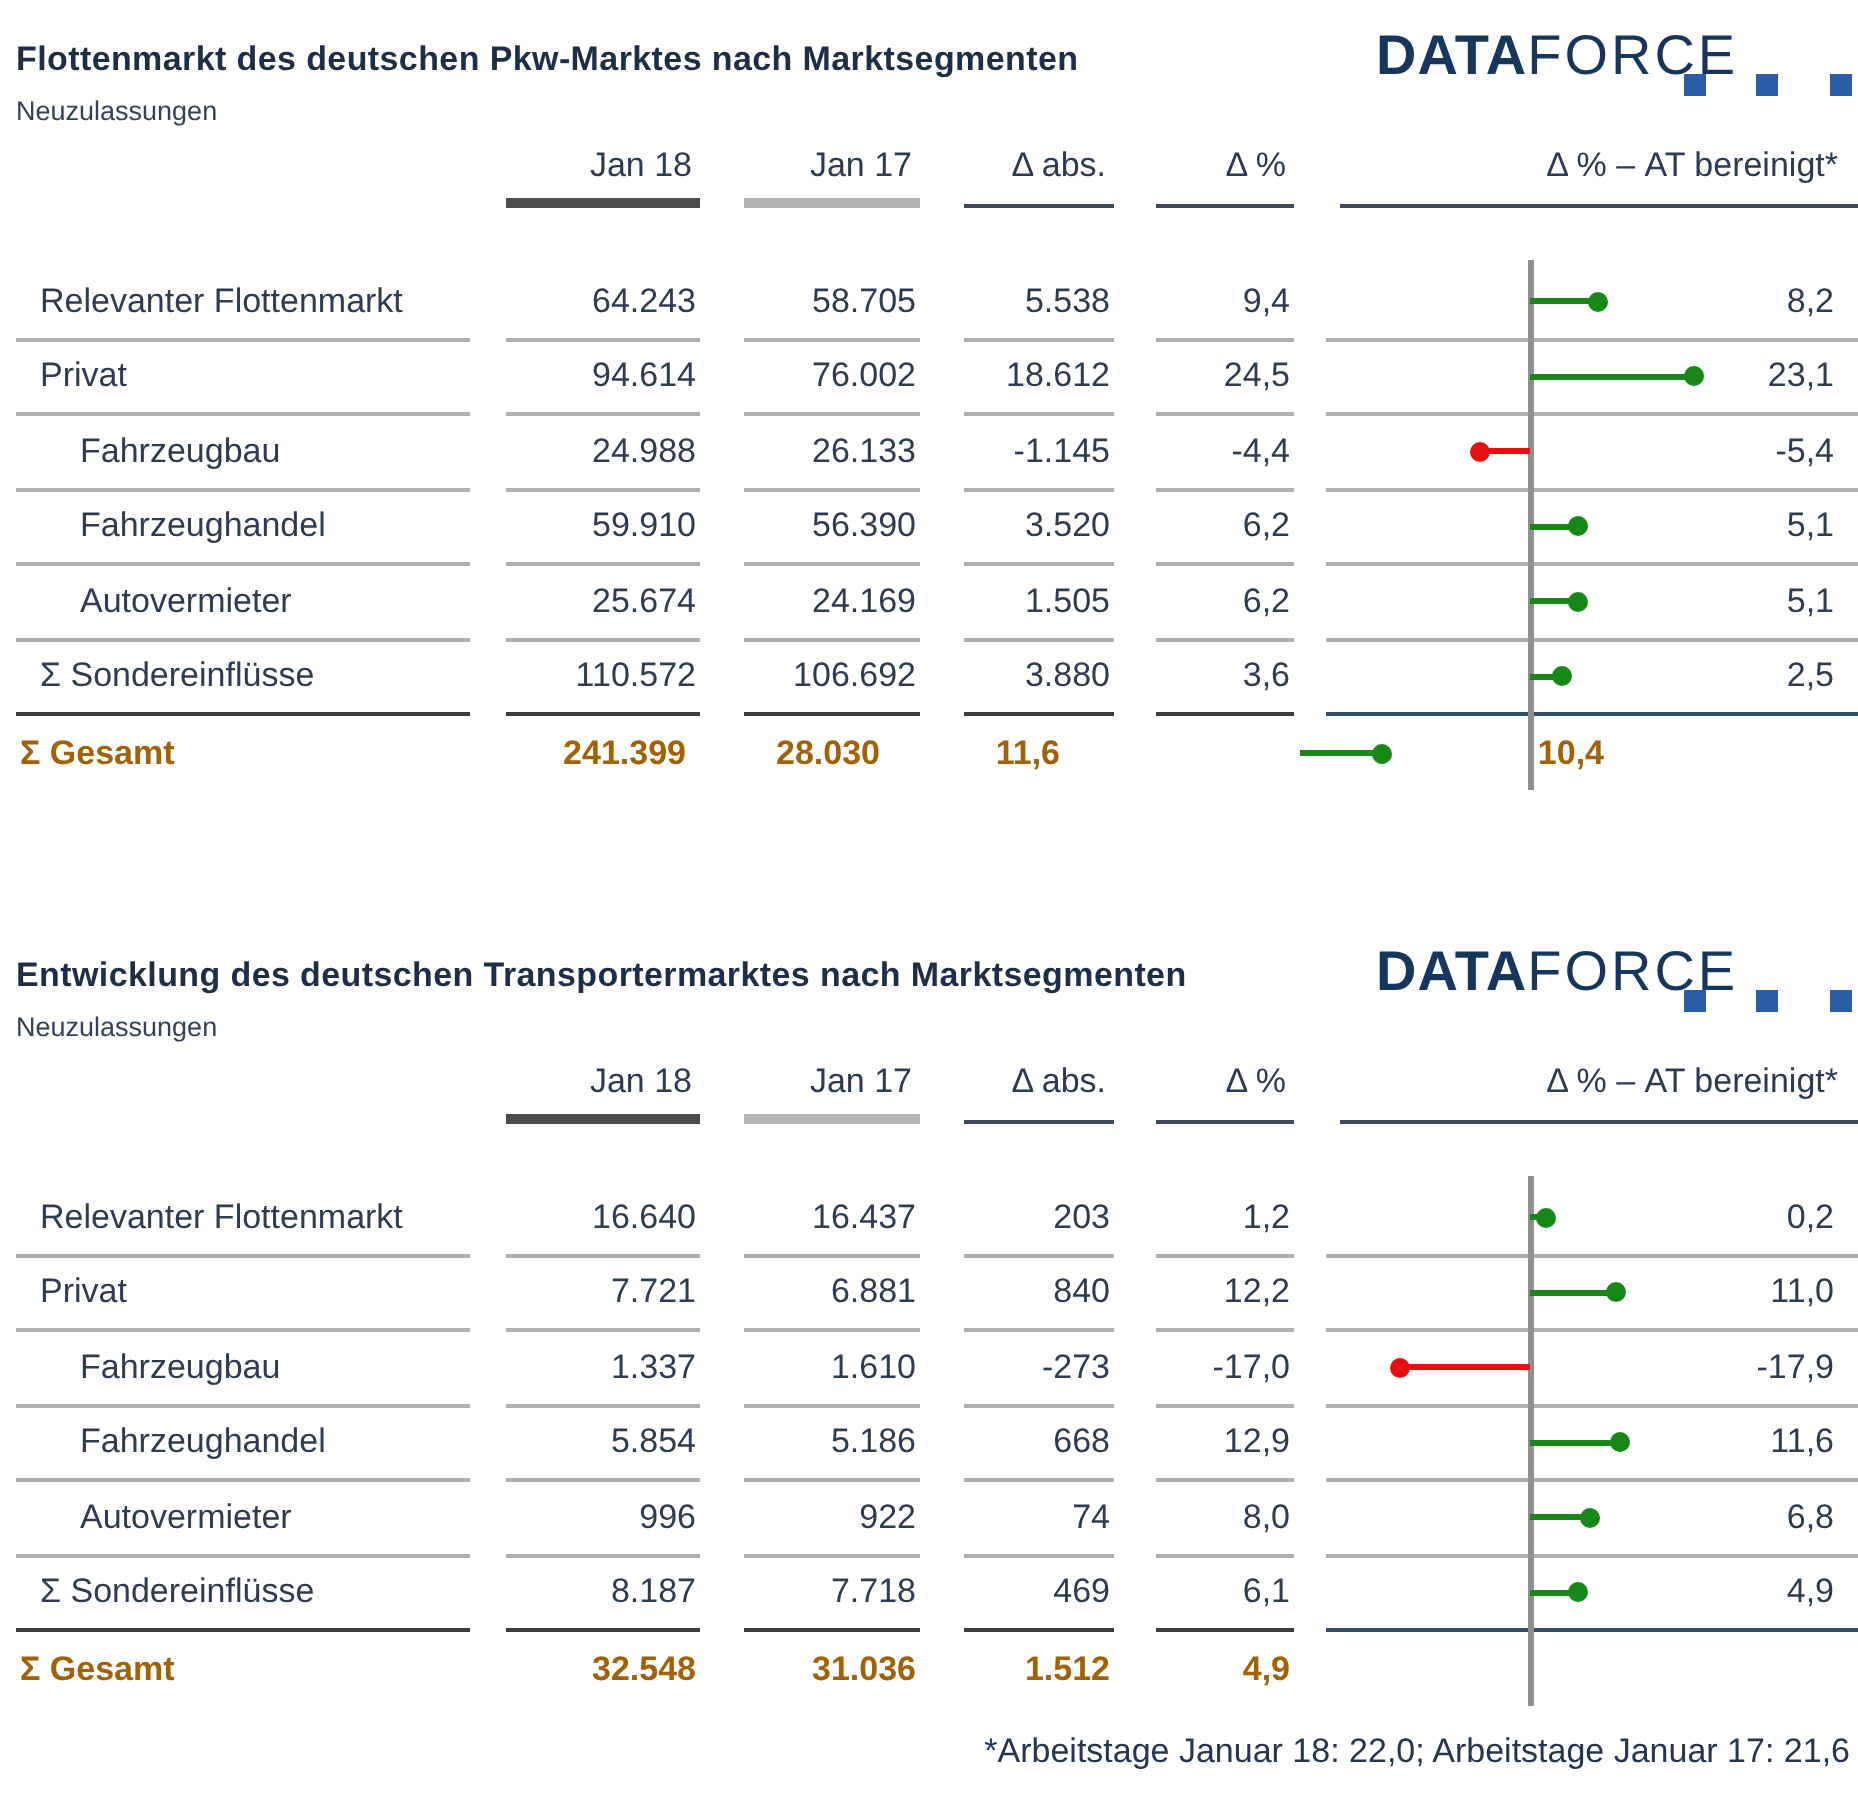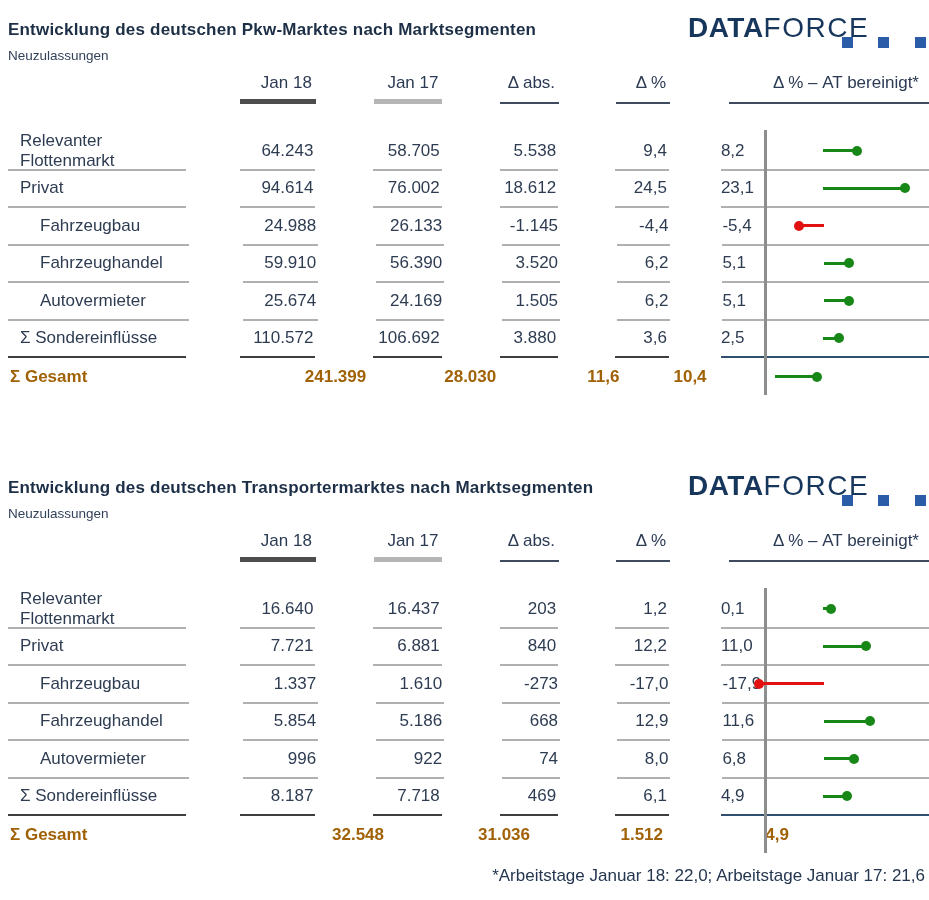--- a/index.html
+++ b/index.html
@@ -10,21 +10,21 @@
   .title{position:absolute;top:20px;left:8px;font-size:17px;font-weight:700;color:#1d2f47;letter-spacing:.2px;}
   .subtitle{position:absolute;top:48px;left:8px;font-size:13.5px;color:#32425a;}
   
   .logo{position:absolute;top:10px;left:688px;width:241px;height:42px;}
   .logo-text{position:absolute;top:3px;left:0;font-size:28px;line-height:30px;color:#17365c;white-space:nowrap;}
   .logo-bold{font-weight:700;letter-spacing:.5px;}
   .logo-light{font-weight:400;letter-spacing:1.5px;}
   .sq{position:absolute;width:11px;height:11px;background:#2a5ca8;top:27px;}
   .sq1{left:154px;}.sq2{left:190px;}.sq3{left:227px;}
   
-  .hrow,.row{display:flex;padding-left:8px;box-sizing:border-box;gap:36px;}
+  .hrow,.row{display:flex;padding-left:8px;box-sizing:border-box;}
   .cell{box-sizing:border-box;}
   .c-label{width:227px;padding-left:12px;}
   .c-jan18{width:97px;margin-left:18px;text-align:right;padding-right:2px;}
   .c-jan17{width:88px;margin-left:22px;text-align:right;padding-right:2px;}
   .c-dabs{width:75px;margin-left:22px;text-align:right;padding-right:2px;}
   .c-dpct{width:69px;margin-left:21px;text-align:right;padding-right:2px;}
   .c-chart{width:266px;margin-left:16px;position:relative;}
   
   .hrow{position:absolute;top:70px;left:0;width:929px;height:34px;font-size:17px;color:#2c3b54;}
   .hcell{position:relative;display:flex;align-items:center;justify-content:flex-end;padding-right:4px;padding-bottom:8px;}
@@ -33,37 +33,37 @@
   .u{position:absolute;left:0;right:0;bottom:0;}
   .u-dark{height:5px;background:#4d4d4d;}
   .u-light{height:5px;background:#b5b5b5;}
   .u-thin{height:2px;background:#3f4c60;}
   .u-chart{left:7px;height:2px;background:#3f4c60;}
   
   .rows{position:absolute;top:133px;left:0;width:929px;}
   .row{height:37.5px;font-size:17px;}
   .row .cell{display:flex;align-items:center;border-bottom:2px solid #b0b0b0;}
   .row .c-jan18,.row .c-jan17,.row .c-dabs,.row .c-dpct{justify-content:flex-end;}
-  .row .c-chart{padding-right:12px;}
+  .row .c-chart{justify-content:flex-end;padding-right:12px;}
   .row.indent .c-label{padding-left:32px;}
   .row.pre-total .cell{border-bottom:2px solid #3e3e3e;}
   .row.pre-total .c-chart{border-bottom:2px solid #31506e;}
   .row.total .cell{border-bottom:none;font-weight:700;color:#a16207;}
   .row.total .c-label{padding-left:2px;}
   
   .axis{position:absolute;left:764px;top:130px;width:3px;height:265px;background:#8e8e8e;z-index:1;}
   .stem{position:absolute;top:calc(50% - 1.5px);height:3px;z-index:2;}
   .dot{position:absolute;top:calc(50% - 5px);width:10px;height:10px;border-radius:50%;z-index:3;}
   .footnote{position:absolute;top:866px;right:4px;font-size:17px;color:#243650;}
 </style>
 </head>
 <body>
 
 <div class="section" id="section-pkw">
-  <div class="title">Entwicklung des deutschen Pkw-Marktes nach Marktsegmenten</div>
+  <div class="title">Flottenmarkt des deutschen Pkw-Marktes nach Marktsegmenten</div>
   <div class="subtitle">Neuzulassungen</div>
   <div class="logo">
     <div class="logo-text"><span class="logo-bold">DATA</span><span class="logo-light">FORCE</span></div>
     <div class="sq sq1"></div>
     <div class="sq sq2"></div>
     <div class="sq sq3"></div>
   </div>
   <div class="hrow">
     <div class="hcell cell c-label"></div>
     <div class="hcell cell c-jan18">
@@ -211,21 +211,21 @@
   <div class="rows">
       <div class="row">
     <div class="cell c-label">Relevanter Flottenmarkt</div>
     <div class="cell c-jan18">16.640</div>
     <div class="cell c-jan17">16.437</div>
     <div class="cell c-dabs">203</div>
     <div class="cell c-dpct">1,2</div>
     <div class="cell c-chart">
       <div class="stem" style="background: rgb(23, 135, 23); left: 102px; width: 8.32px;"></div>
       <div class="dot" style="background: rgb(23, 135, 23); left: 105.32px;"></div>
-      <span>0,1</span>
+      <span>0,2</span>
     </div>
   </div>
       <div class="row">
     <div class="cell c-label">Privat</div>
     <div class="cell c-jan18">7.721</div>
     <div class="cell c-jan17">6.881</div>
     <div class="cell c-dabs">840</div>
     <div class="cell c-dpct">12,2</div>
     <div class="cell c-chart">
       <div class="stem" style="background: rgb(23, 135, 23); left: 102px; width: 43.2px;"></div>

